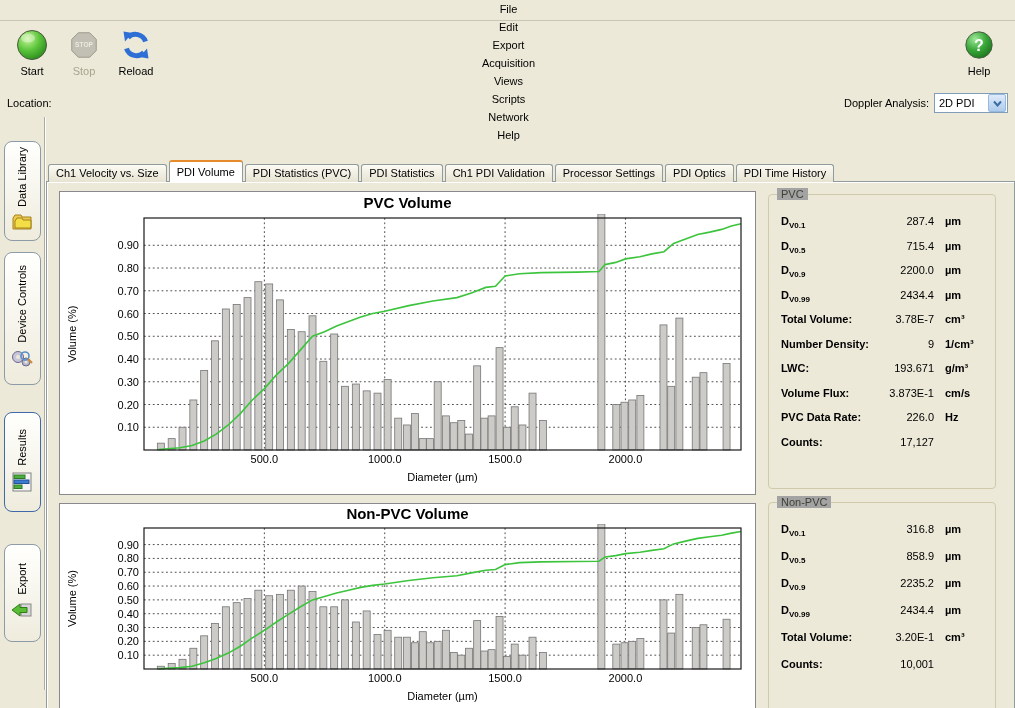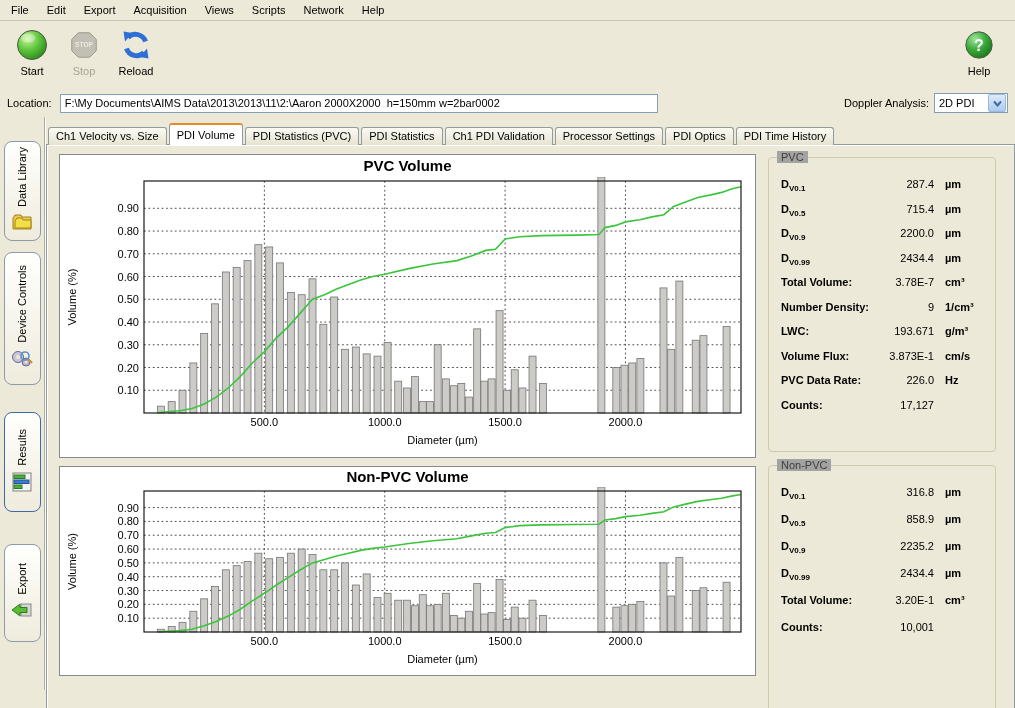--- a/index.html
+++ b/index.html
@@ -1,46 +1,46 @@
 <!DOCTYPE html>
 <html><head>
 <meta charset="utf-8">
 <style>
   html,body{margin:0;padding:0;background:#d8d4c8;}
   .window{width:1015px;height:708px;background:#ece9d8;position:relative;overflow:hidden;
           font-family:"Liberation Sans",sans-serif;font-size:11px;color:#000;}
   
-  .menubar{height:20px;display:flex;align-items:center;padding-left:2px;border-bottom:1px solid #c9c5b6;}
+  .menubar{height:20px;display:flex;align-items:center;padding-left:2px;border-bottom:1px solid #c9c5b6;flex-direction:column;}
   .menu-item{padding:3px 9px;cursor:default;}
   
   .toolbar{height:65px;display:flex;align-items:flex-start;padding:3px 10px 0 6px;}
   .tool-btn{min-width:44px;display:flex;flex-direction:column;align-items:center;padding:2px 4px;}
   .ticon{height:38px;display:flex;align-items:center;justify-content:center;}
   .tlabel{margin-top:1px;}
   .tlabel.disabled{color:#a8a490;}
   .tool-right{margin-left:auto;display:flex;gap:10px;}
   
   .locrow{height:28px;display:flex;align-items:center;padding:0 7px;}
-  .loc-label{margin-right:8px;}
+  .loc-label{}
   .loc-input{width:588px;height:15px;border:1px solid #86a0b4;background:#fff;
              font-family:"Liberation Sans",sans-serif;font-size:11px;padding:1px 4px;color:#000;}
   .doppler{margin-left:auto;display:flex;align-items:center;}
   .combo{width:74px;height:20px;border:1px solid #7f9db9;background:#fff;display:flex;align-items:center;margin-left:5px;box-sizing:border-box;}
   .combo-value{flex:1;padding-left:4px;}
   .combo-btn{width:16px;height:16px;margin-right:1px;background:linear-gradient(#dfeafa,#aecbec);
              border:1px solid #98b9de;border-radius:2px;display:flex;align-items:center;justify-content:center;}
   
   .main{display:flex;height:573px;}
   .sidebar{width:46px;border-right:2px groove #fffef5;display:flex;flex-direction:column;align-items:center;box-sizing:border-box;}
   .side-btn{width:37px;border:1px solid #8d9aa8;border-radius:8px;background:linear-gradient(#fffffd,#efecdd);
             display:flex;flex-direction:column;align-items:center;justify-content:center;gap:5px;box-sizing:border-box;}
   .side-btn.active{border:1px solid #3f69a8;}
   .side-label{writing-mode:vertical-lr;transform:rotate(180deg);white-space:nowrap;}
   .content{flex:1;display:flex;flex-direction:column;padding-top:5px;min-width:0;}
-  .tabstrip{display:flex;align-items:flex-end;height:23px;padding-left:2px;position:relative;z-index:2;}
+  .tabstrip{display:flex;align-items:flex-end;height:23px;padding-left:2px;position:relative;z-index:2;margin-top:37px;}
   .tab{height:17px;line-height:17px;padding:0 7px;background:linear-gradient(#fcfbf4,#e6e3d2);
        border:1px solid #919b9c;border-bottom:none;border-radius:3px 3px 0 0;margin-right:2px;position:relative;top:1px;cursor:default;white-space:nowrap;}
   .tab.active{height:20px;line-height:20px;background:#fff;border-top:2px solid #e68b2c;z-index:3;}
   .panel{flex:1;border:1px solid #919b9c;background:#ece9d8;box-shadow:inset 1px 1px 0 #fff;
          padding:9px 0 12px 12px;display:flex;position:relative;z-index:1;}
   .charts-col{display:flex;flex-direction:column;}
   .chart-panel{background:#fff;border:1px solid #87898c;width:697px;box-sizing:border-box;}
   .chart-panel.first{margin-bottom:8px;}
   .chart-title{text-align:center;font-size:15px;font-weight:bold;height:22px;padding-top:2px;box-sizing:border-box;}
   .chart-title.small{height:20px;padding-top:1px;}
@@ -129,21 +129,20 @@
             <text x="17" y="23" font-size="17" font-weight="bold" fill="#ffffff" text-anchor="middle">?</text>
           </svg>
         </div>
         <div class="tlabel">Help</div>
       </div>
     </div>
   </div>
 
   <div class="locrow">
     <span class="loc-label">Location:</span>
-    <input class="loc-input" type="text" value="F:\My Documents\AIMS Data\2013\2013\11\2:\Aaron 2000X2000  h=150mm w=2bar0002" style="">
     <div class="doppler">
       <span>Doppler Analysis:</span>
       <div class="combo">
         <span class="combo-value">2D PDI</span>
         <span class="combo-btn">
           <svg width="9" height="7" viewBox="0 0 9 7">
               <path d="M1 1.5 L4.5 5.5 L8 1.5" stroke="#3a6ea5" stroke-width="2" fill="none"></path>
             </svg>
         </span>
       </div>

